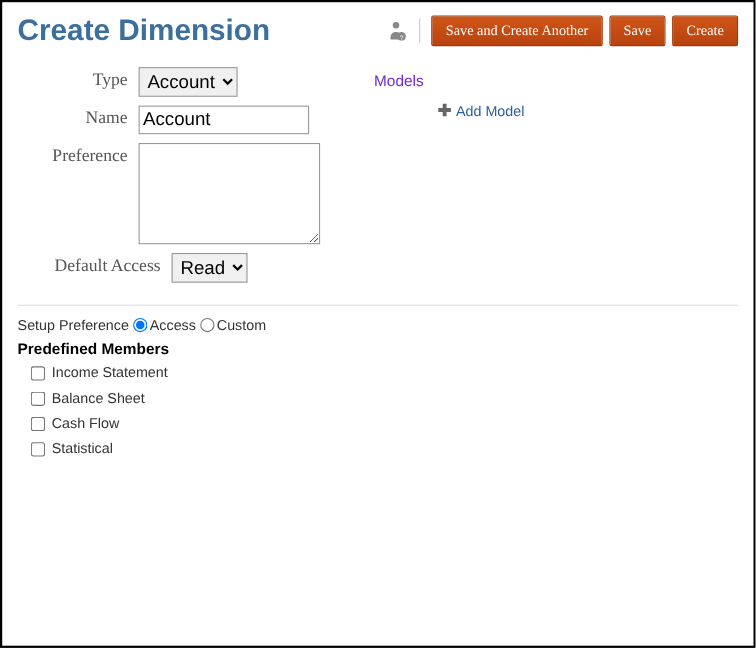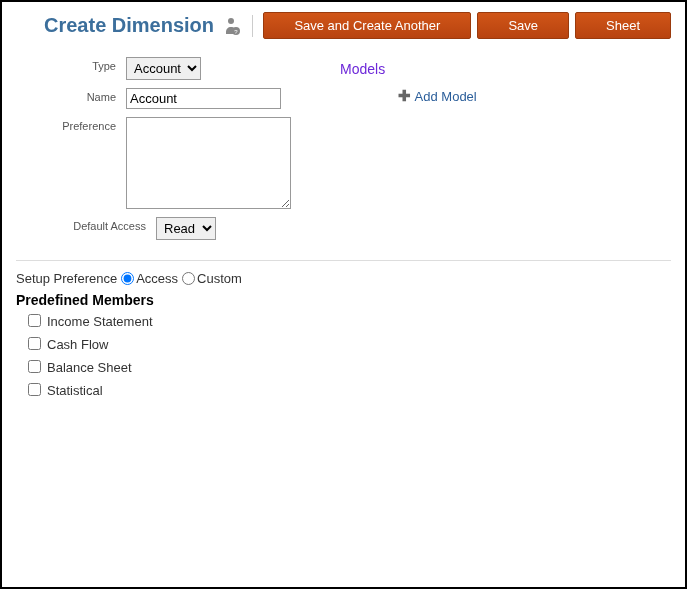--- a/index.html
+++ b/index.html
@@ -15,25 +15,24 @@
       border: 2px solid #000;
       padding: 10px 14px;
       position: relative;
     }
     .header {
       display: flex;
       align-items: center;
       margin-bottom: 18px;
     }
     .page-title {
-      font-size: 20px;
+      font-size: 27px;
       font-weight: bold;
       color: #3c6f9c;
       flex: 0 0 auto;
-      margin-left: 28px;
     }
     .header-spacer { flex: 1; }
     .user-icon {
       color: #777;
       font-size: 16px;
       position: relative;
       margin-right: 8px;
       display: flex;
       align-items: center;
     }
@@ -44,50 +43,51 @@
       background: #ccc;
       margin: 0 10px 0 4px;
     }
     .btn-group { display: flex; gap: 6px; }
     .btn {
       background: #c24b14;
       background: linear-gradient(#d05518, #b8430f);
       color: #fff;
       border: 1px solid #9a3a0d;
       border-radius: 2px;
-      padding: 5px 30px;
+      padding: 5px 12px;
       font-size: 13px;
       cursor: pointer;
-      font-family: Liberation Sans, sans-serif;
+      font-family: Liberation Serif, serif;
     }
 
     .content {
       display: flex;
       gap: 24px;
     }
     .left-col { width: 300px; }
     .right-col { flex: 1; padding-top: 4px; }
 
     .field-row {
       display: flex;
       align-items: flex-start;
       margin-bottom: 8px;
     }
     .field-label {
       width: 110px;
       text-align: right;
       padding-right: 10px;
       padding-top: 3px;
       color: #555;
-      font-size: 11px;
+      font-size: 16px;
+      font-family: Liberation Serif, serif;
     }
     select.input, input.input {
       border: 1px solid #999;
       font-family: inherit;
-      font-size: 13px;
+      font-size: 17px;
       padding: 2px 3px;
       background: #fff;
     }
     select.input { background: #f0f0f0; }
     input.input.name { width: 155px; }
     textarea.input {
       border: 1px solid #999;
       width: 165px;
       height: 92px;
       font-family: inherit;
@@ -131,21 +131,21 @@
     .pref-row input[type="radio"] { margin-left: 4px; margin-right: 2px; }
 
     .predef-title {
       font-weight: bold;
       font-size: 14px;
       color: #000;
       margin-bottom: 6px;
     }
     .check-row {
       display: flex;
-      align-items: flex-start;
+      align-items: flex-end;
       gap: 4px;
       margin-left: 12px;
       margin-bottom: 8px;
       font-size: 13px;
     }
     .check-row input { margin-right: 2px; }
   </style>
 </head>
 <body>
 
@@ -159,21 +159,21 @@
         <circle cx="7" cy="4" r="3"></circle>
         <path d="M2 15c0-3 2-5 5-5s5 2 5 5v2H2z"></path>
         <circle cx="12" cy="14" r="4" fill="#888"></circle>
         <text x="12" y="17" font-size="6" fill="#fff" text-anchor="middle" font-family="Arial">?</text>
       </svg>
     </span>
     <div class="sep"></div>
     <div class="btn-group">
       <button class="btn">Save and Create Another</button>
       <button class="btn">Save</button>
-      <button class="btn">Sheet</button>
+      <button class="btn">Create</button>
     </div>
   </div>
 
   <div class="content">
 
     <div class="left-col">
 
       <div class="field-row">
         <div class="field-label">Type</div>
         <select class="input">
@@ -221,24 +221,24 @@
   </div>
 
   <div class="predef-title">Predefined Members</div>
 
   <div class="check-row">
     <input type="checkbox" style="">
     <span>Income Statement</span>
   </div>
   <div class="check-row">
     <input type="checkbox" style="">
+    <span>Balance Sheet</span>
+  </div>
+  <div class="check-row">
+    <input type="checkbox" style="">
     <span>Cash Flow</span>
   </div>
   <div class="check-row">
     <input type="checkbox" style="">
-    <span>Balance Sheet</span>
-  </div>
-  <div class="check-row">
-    <input type="checkbox" style="">
     <span>Statistical</span>
   </div>
 
 </div>
 
 </body></html>

